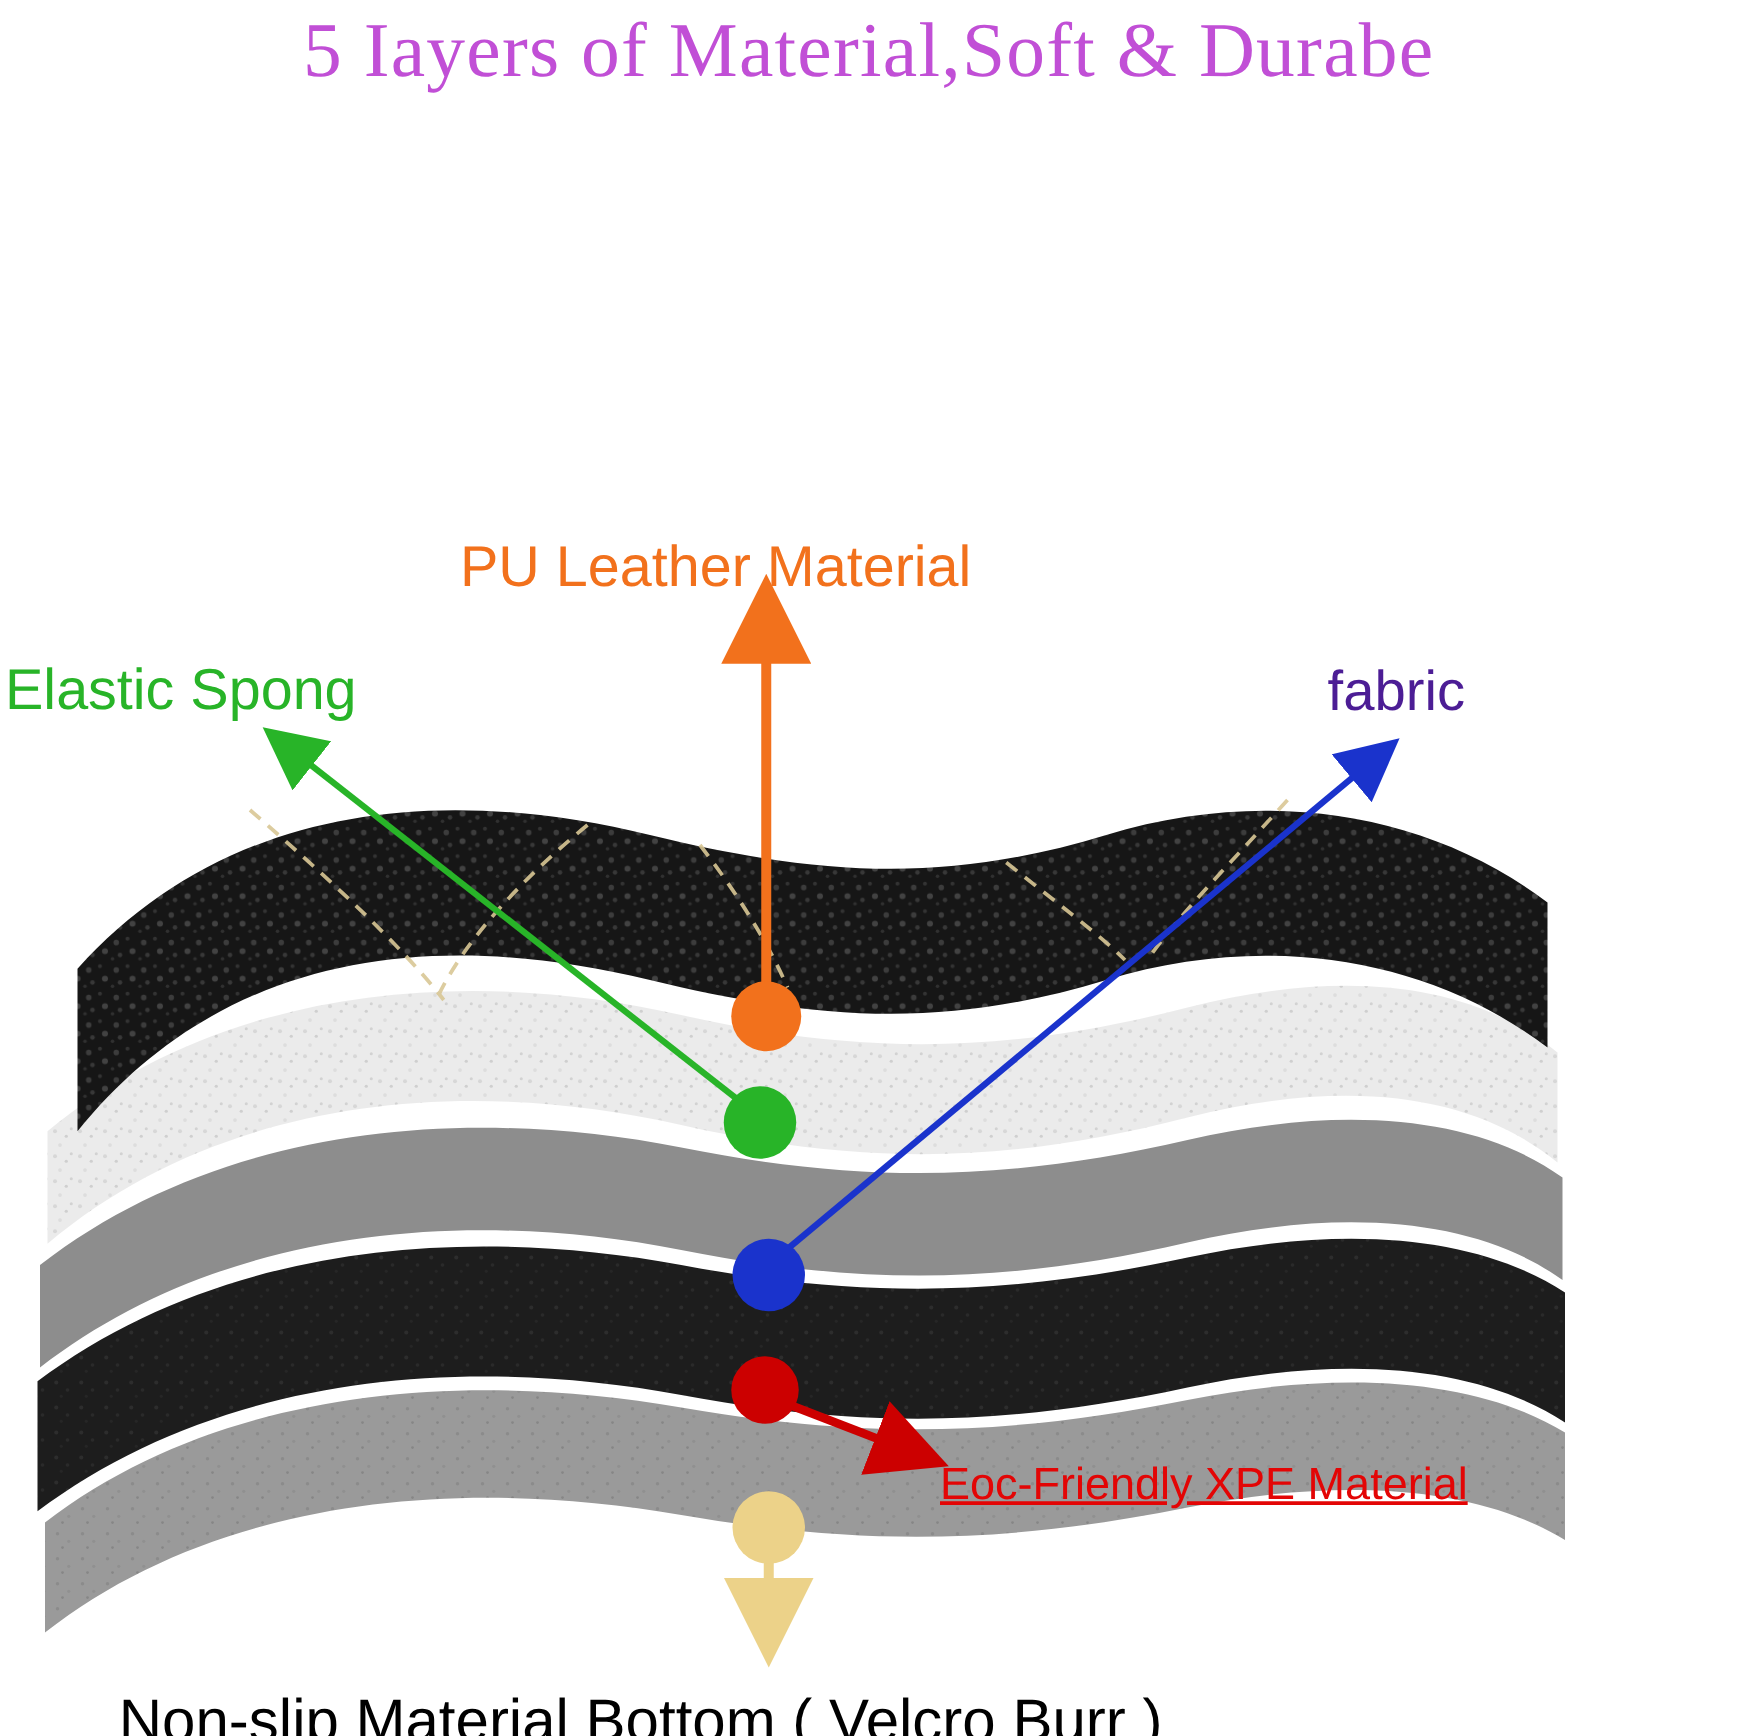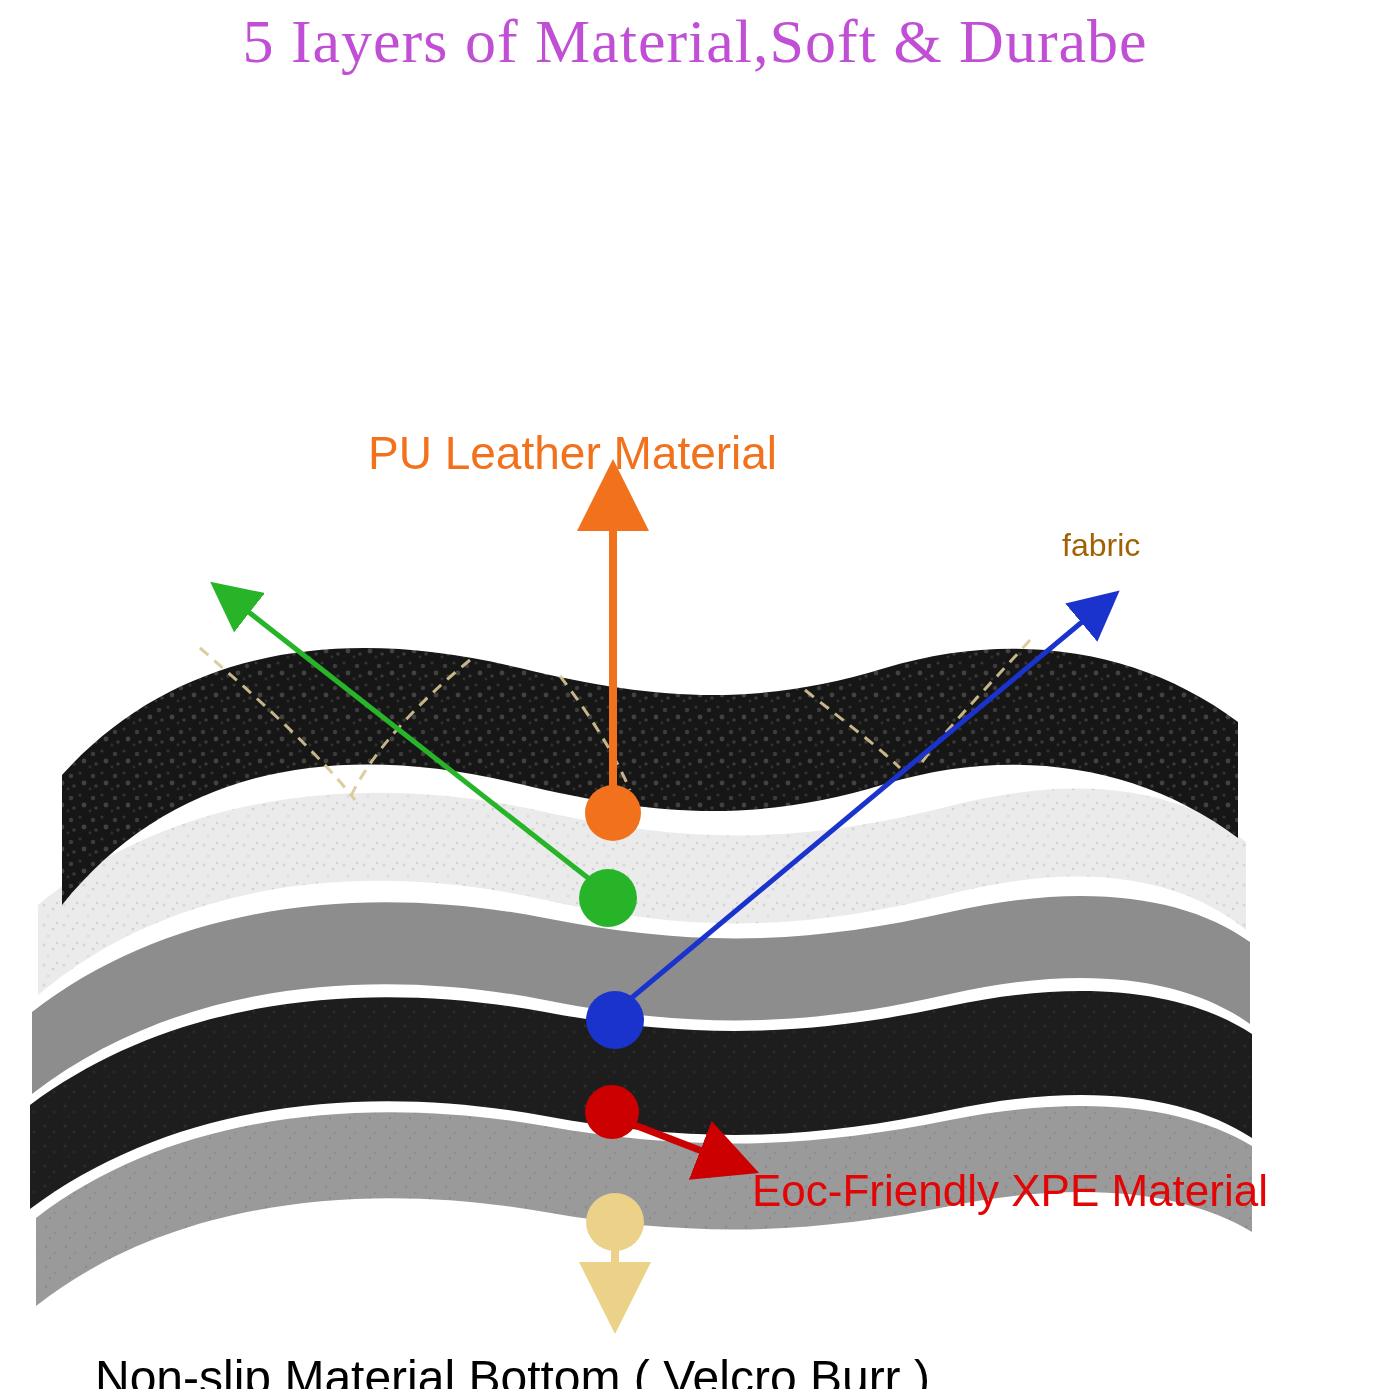--- a/index.html
+++ b/index.html
@@ -9,22 +9,22 @@
   .title{
     position:absolute;top:6px;left:0;width:100%;
     text-align:center;
     font-family:"Liberation Serif", serif;
     font-weight:normal;font-size:62px;
     color:#c14fd6;letter-spacing:1px;
   }
   .lbl{position:absolute;white-space:nowrap;font-family:"Liberation Sans", sans-serif;margin-top:26px;}
   .lbl-pu{left:368px;top:400px;color:#f2711c;font-size:46px;}
   .lbl-sponge{left:4px;top:498px;color:#28b428;font-size:46px;}
-  .lbl-fabric{left:1062px;top:501px;color:#a16207;font-size:32px;}
-  .lbl-xpe{left:752px;top:1140px;color:#e30505;font-size:44px;}
+  .lbl-fabric{left:1062px;top:501px;color:#4c1d95;font-size:45px;}
+  .lbl-xpe{left:752px;top:1140px;color:#e30505;font-size:36px;text-decoration:underline;}
   .lbl-bottom{left:95px;top:1324px;color:#000000;font-size:48px;}
   .diagram-svg{position:absolute;left:0;top:0;width:1390px;height:1389px;}
 </style>
 </head>
 <body>
 
 <div class="page">
 
   <div class="title">5 Iayers of Material,Soft &amp; Durabe</div>
 
@@ -110,17 +110,18 @@
     <g>
       <circle cx="613" cy="813" r="28" fill="#f2711c"></circle>
       <circle cx="608" cy="898" r="29" fill="#28b428"></circle>
       <circle cx="615" cy="1020" r="29" fill="#1a33cc"></circle>
       <circle cx="612" cy="1112" r="27" fill="#cc0000"></circle>
       <circle cx="615" cy="1222" r="29" fill="#ecd289"></circle>
     </g>
   </svg>
 
   <div class="lbl lbl-pu">PU Leather Material</div>
+  <div class="lbl lbl-sponge">Elastic Spong</div>
   <div class="lbl lbl-fabric">fabric</div>
   <div class="lbl lbl-xpe">Eoc-Friendly XPE Material</div>
   <div class="lbl lbl-bottom">Non-slip Material Bottom ( Velcro Burr )</div>
 
 </div>
 
 </body></html>

